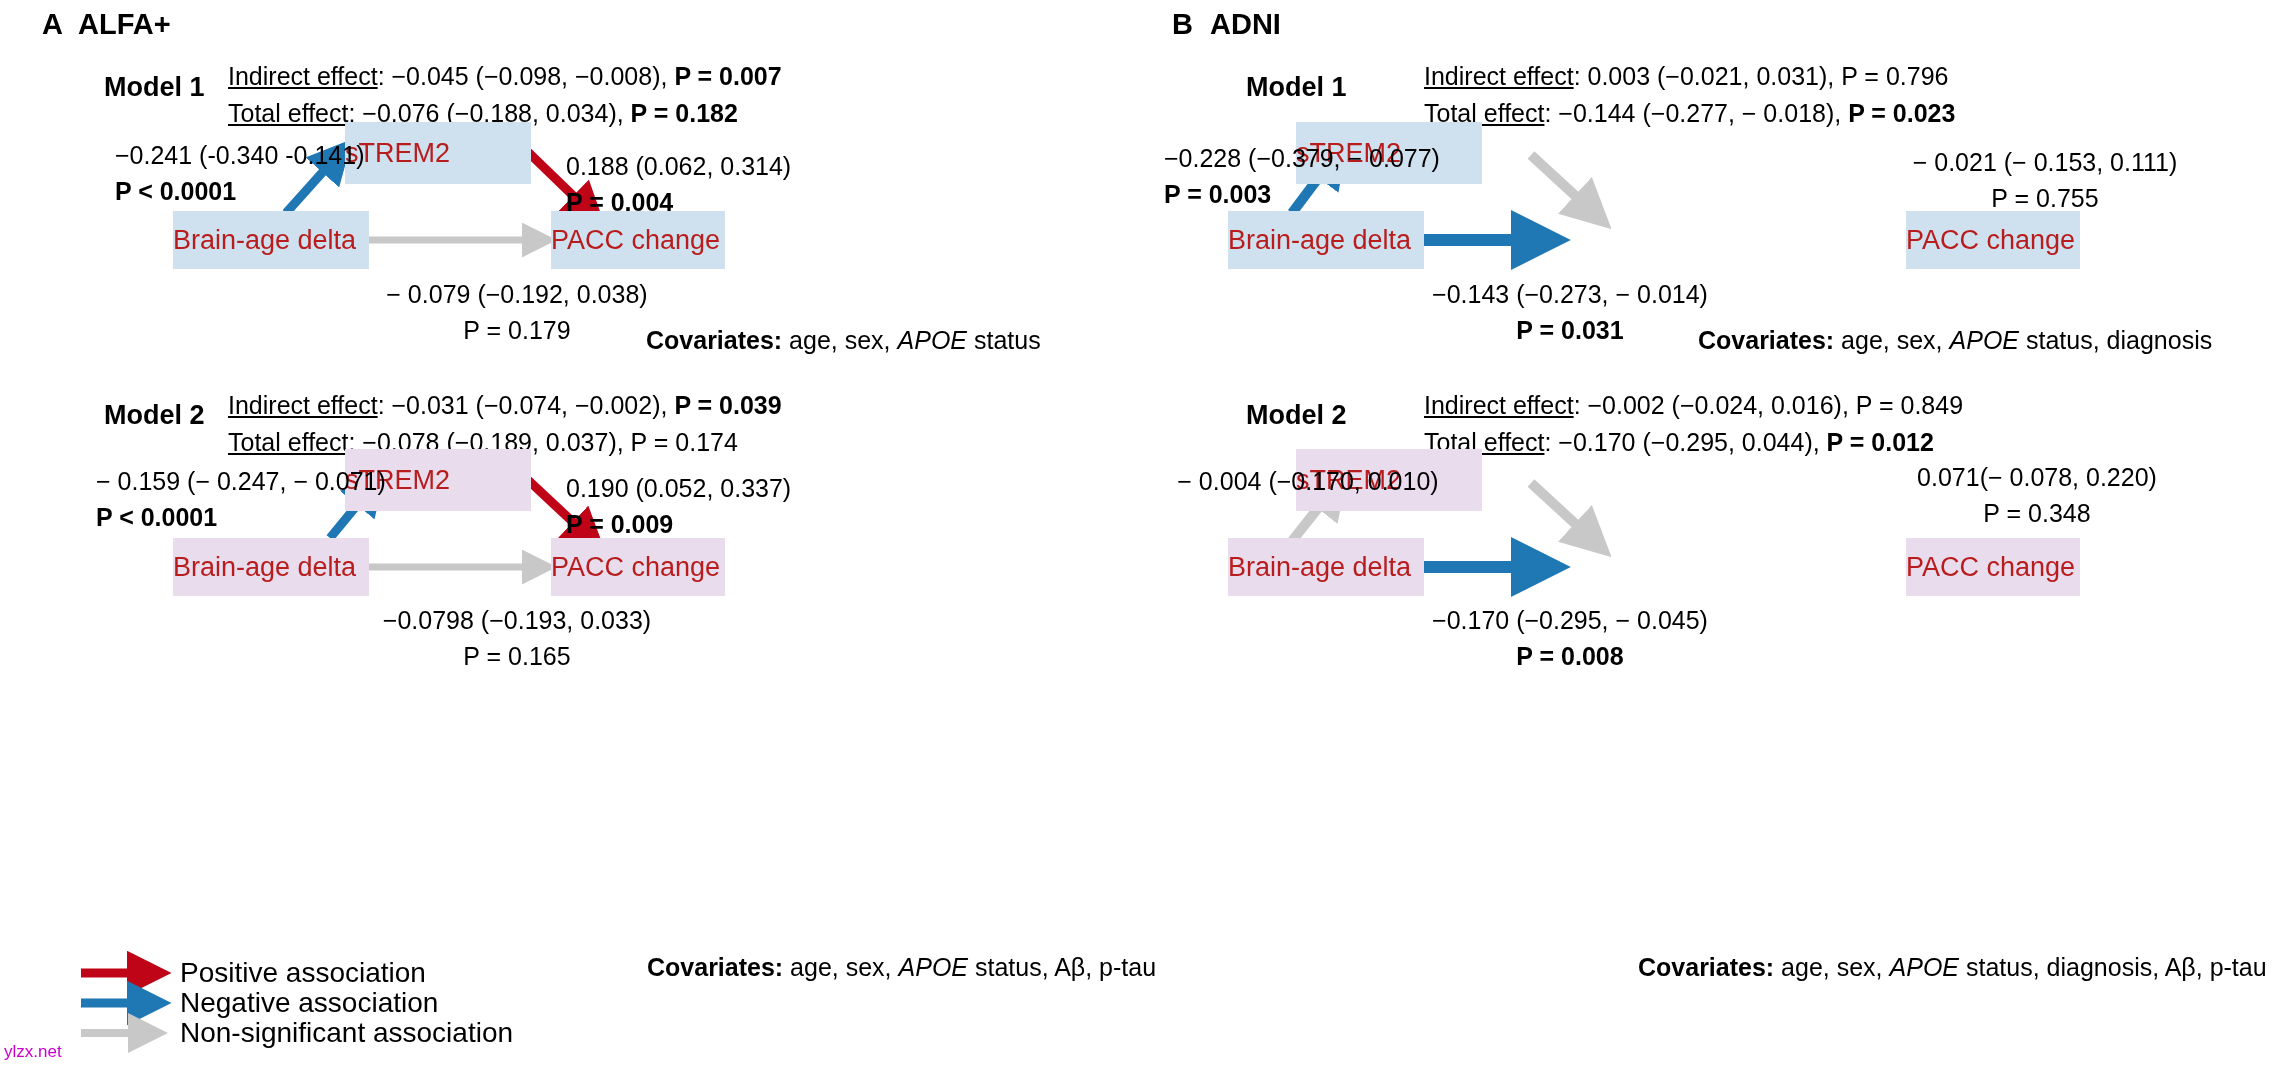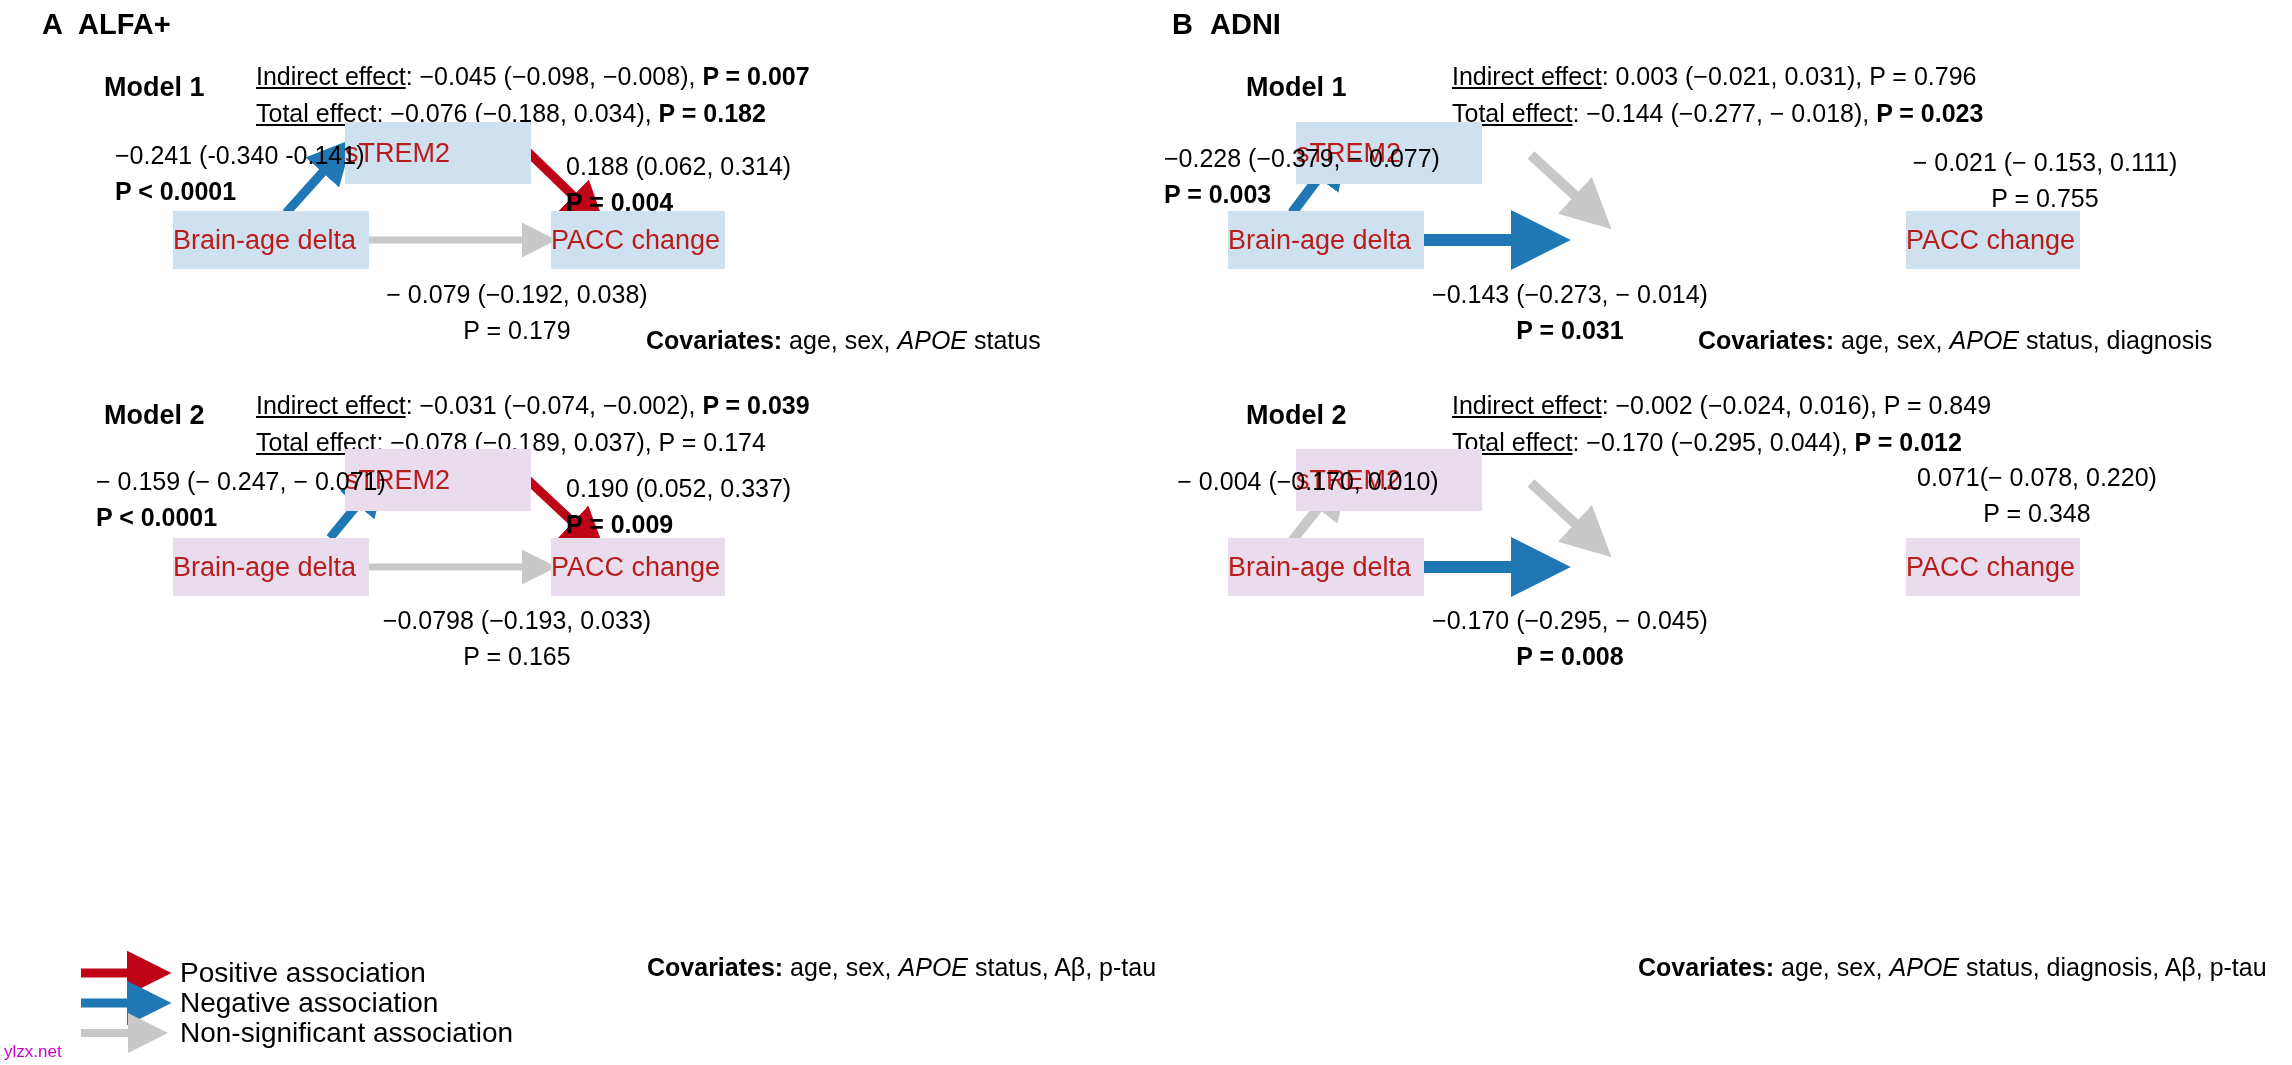--- a/index.html
+++ b/index.html
@@ -17,21 +17,21 @@
   }
   .panel-title{
     font-weight:bold;font-size:29px;
   }
   .model-label{
     font-weight:bold;font-size:27px;
   }
   .effects{
     font-size:25px;line-height:1.48;white-space:nowrap;
   }
-  .effects .lbl{text-decoration:underline;margin-left:28px;}
+  .effects .lbl{text-decoration:underline;}
   .effects b{font-weight:bold;}
   .box{
     box-sizing:border-box;
     display:flex;align-items:center;justify-content:flex-start;
     font-size:27px;
     color:#b91c1c;
   }
   .box.blue{background:#cfe1ef;}
   .box.purple{background:#e8dced;}
   .pathlabel{

